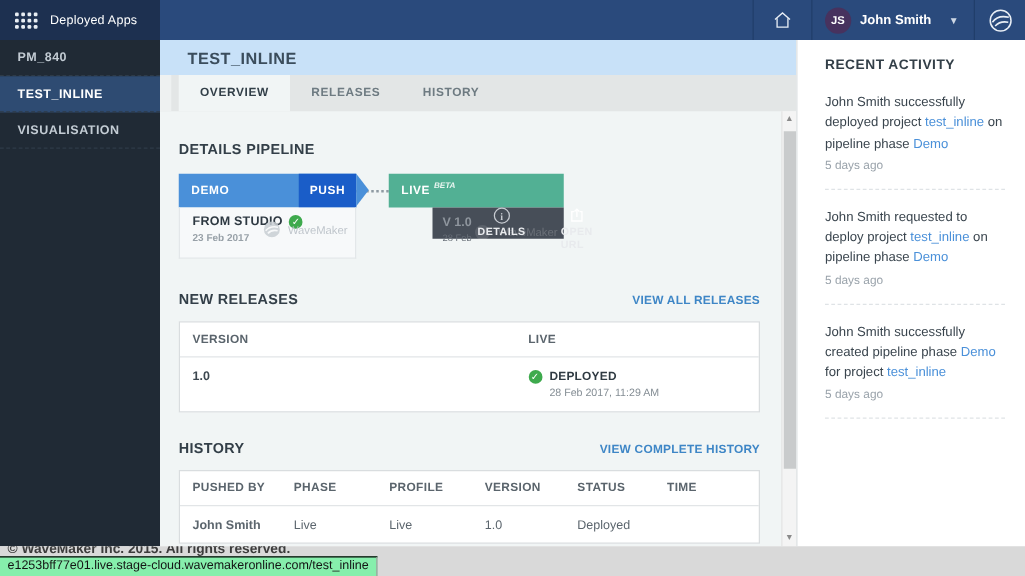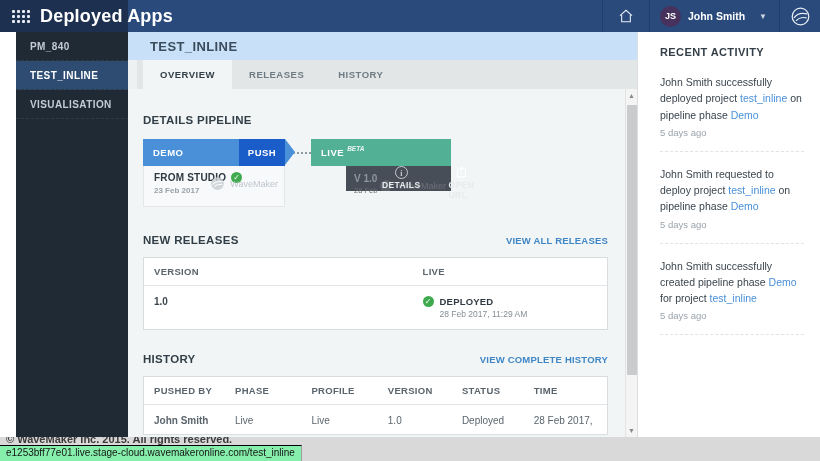--- a/index.html
+++ b/index.html
@@ -4,32 +4,32 @@
 <style>
   * { margin:0; padding:0; box-sizing:border-box; }
   html,body { width:820px; height:461px; font-family:"Liberation Sans","DejaVu Sans",sans-serif; background:#fff; }
   .page { position:relative; width:820px; height:461px; overflow:hidden; background:#fff; }
 
   
   .topbar { position:absolute; top:0; left:0; right:0; height:32px; background:#2a4a7c; display:flex; align-items:stretch; }
   .topbar-left { width:128px; background:#1d3050; display:flex; align-items:center; padding-left:12px; flex:0 0 auto; }
   .grid-icon { display:grid; grid-template-columns:repeat(4,3px); grid-template-rows:repeat(3,3px); gap:2px; margin-right:10px; }
   .grid-icon i { width:3px; height:3px; background:#e8edf3; border-radius:1px; display:block; }
-  .app-title { color:#fff; font-size:18px; font-weight:bold; letter-spacing:.2px; white-space:nowrap; }
+  .app-title { color:#fff; font-size:10px; font-weight:normal; letter-spacing:.2px; white-space:nowrap; }
   .topbar-right { flex:1; display:flex; align-items:center; justify-content:flex-end; }
   .tb-sep { width:1px; height:32px; background:#203e6a; }
   .home-btn { width:46px; height:32px; display:flex; align-items:center; justify-content:center; }
   .user-chip { display:flex; align-items:center; padding:0 12px 0 10px; height:32px; }
   .avatar { width:21px; height:21px; border-radius:50%; background:#47325e; color:#fff; font-size:9px; font-weight:bold; display:flex; align-items:center; justify-content:center; margin-right:7px; }
   .user-name { color:#fff; font-size:10.5px; font-weight:bold; margin-right:14px; }
   .caret { color:#cdd7e4; font-size:8px; }
   .brand-logo { width:40px; height:32px; display:flex; align-items:center; justify-content:center; }
 
   
-  .sidebar { position:absolute; top:32px; left:16px; width:128px; bottom:24px; background:#202a35; }
+  .sidebar { position:absolute; top:32px; left:0; width:128px; bottom:24px; background:#202a35; }
   .side-item { height:29px; display:flex; align-items:center; padding-left:14px; font-size:10px; font-weight:bold; letter-spacing:.4px; color:#c3ccd4; border-bottom:1px dashed #2e3b48; cursor:pointer; }
   .side-item.selected { background:#2e4b72; color:#fff; }
 
   
   .main { position:absolute; top:32px; left:128px; width:509px; bottom:24px; overflow:hidden; background:#f1f5f5; }
   .page-head { height:28px; background:#c8e1f8; display:flex; align-items:center; padding-left:22px; }
   .page-title { font-size:13px; font-weight:bold; color:#3b4d5c; letter-spacing:.4px; }
   .tabstrip { height:29px; background:#e3e6e6; display:flex; align-items:stretch; }
   .tab-notch { width:9px; background:#eef1f1; margin-right:6px; }
   .tab { display:flex; align-items:center; padding:12px 17px; font-size:9.5px; font-weight:bold; letter-spacing:.5px; color:#6e7b82; cursor:pointer; }
@@ -279,21 +279,20 @@
           <span class="cell h h-c4">VERSION</span>
           <span class="cell h h-c5">STATUS</span>
           <span class="cell h h-c6">TIME</span>
         </div>
         <div class="tbl-row hist-data">
           <span class="cell h-c1 hist-name">John Smith</span>
           <span class="cell h-c2">Live</span>
           <span class="cell h-c3 cell-link">Live</span>
           <span class="cell h-c4">1.0</span>
           <span class="cell h-c5">Deployed</span>
-          <span class="cell h-c6">28 Feb 2017,</span>
         </div>
       </div>
 
     </div>
 
     <div class="scrollbar">
       <span class="sb-arrow sb-up">▲</span>
       <span class="sb-thumb"></span>
       <span class="sb-arrow sb-down">▼</span>
     </div>

